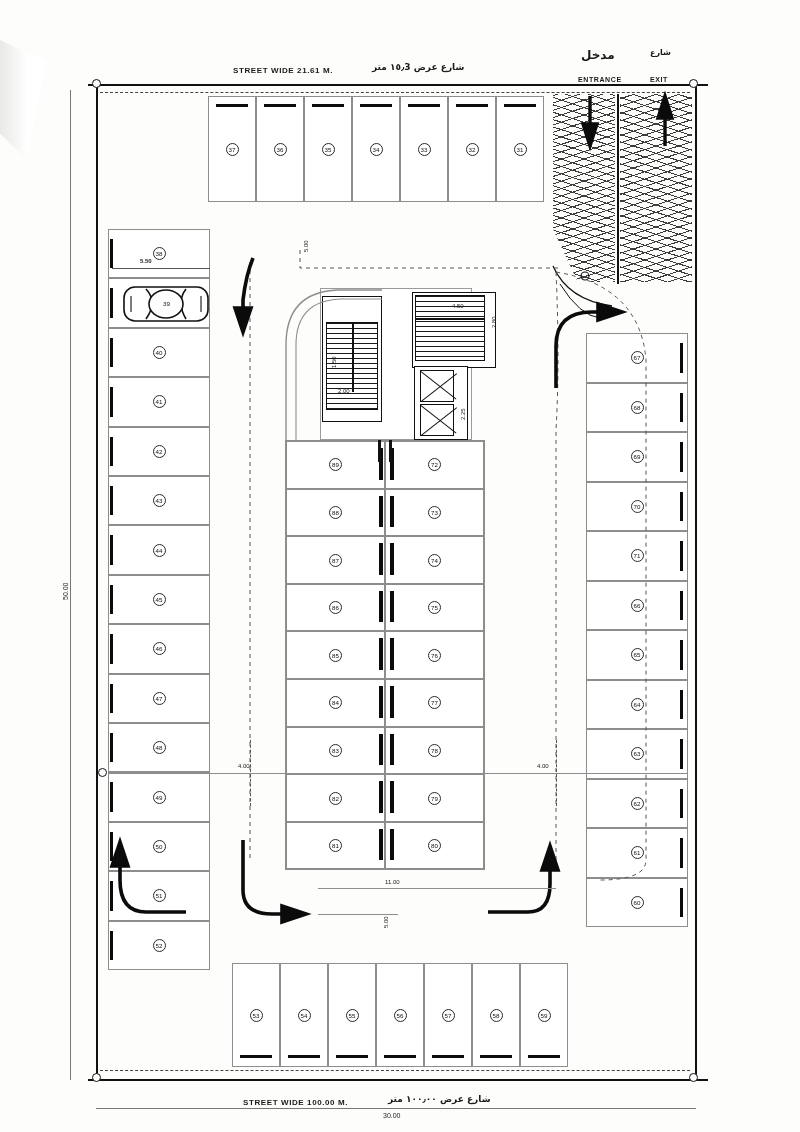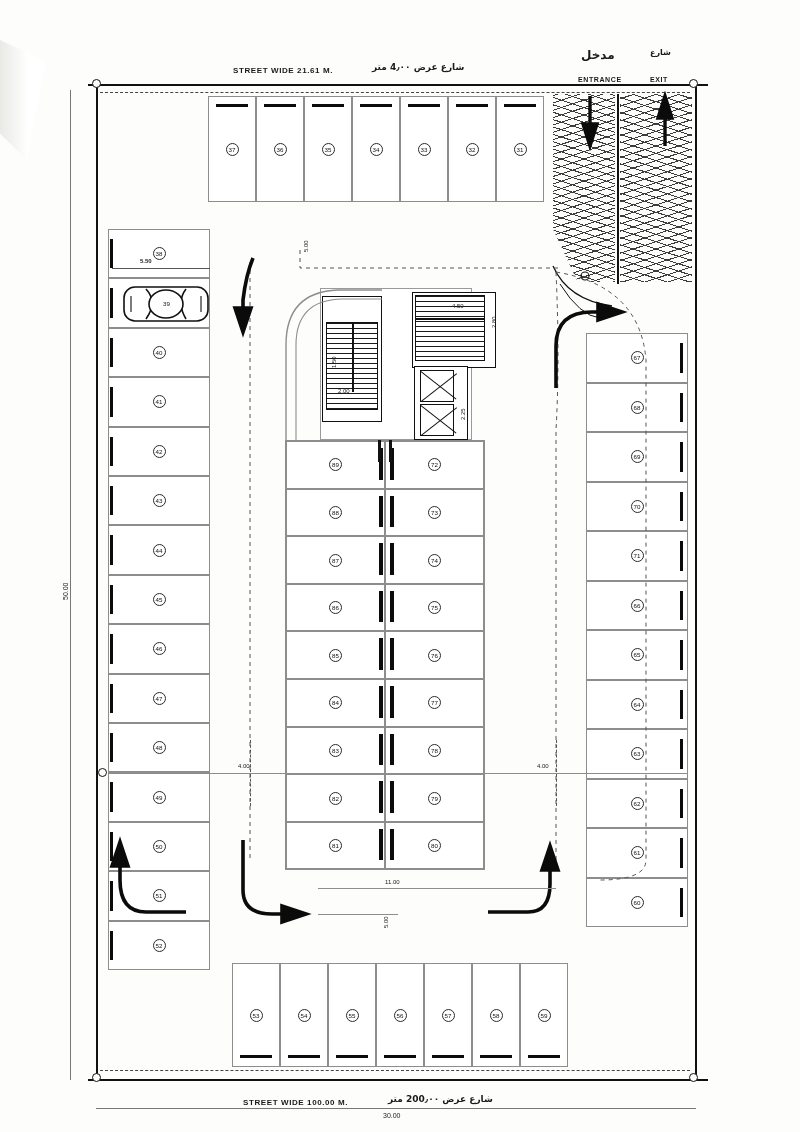--- a/index.html
+++ b/index.html
@@ -103,21 +103,21 @@
   svg.ov{position:absolute;left:0;top:0;width:800px;height:1132px;pointer-events:none;}
 </style>
 </head>
 <body>
 
 <div id="sheet">
 
   <div class="scan-edge" style="left:0;top:40px;width:46px;height:120px;clip-path:polygon(0 0,100% 18%,58% 100%,0 78%);"></div>
 
   <div class="lbl bold" style="left:233px;top:66px;font-size:8px;">STREET WIDE  21.61  M.</div>
-  <div class="lbl ar" style="left:372px;top:62px;">شارع عرض 4٫٠٠ متر</div>
+  <div class="lbl ar" style="left:372px;top:62px;">شارع عرض ١٥٫3 متر</div>
 
   <div class="lbl ar" style="left:581px;top:48px;font-size:12px;">مدخل</div>
   <div class="lbl bold" style="left:578px;top:76px;font-size:7px;">ENTRANCE</div>
   <div class="lbl ar" style="left:650px;top:48px;font-size:8px;">شارع</div>
   <div class="lbl bold" style="left:650px;top:76px;font-size:7px;">EXIT</div>
 
   <div class="wall" style="left:88px;top:84px;width:620px;height:2.4px;"></div>
   <div class="wall" style="left:88px;top:1079px;width:620px;height:2.4px;"></div>
   <div class="wall" style="left:96px;top:84px;width:2px;height:997px;"></div>
   <div class="wall" style="left:695px;top:84px;width:2px;height:997px;"></div>
@@ -439,15 +439,15 @@
 
   <div class="dim vert" style="left:383px;top:928px;">5.00</div>
   <div class="thinline" style="left:318px;top:914px;width:80px;height:1px;background:#8d8d8d;"></div>
 
   <div class="dim vert" style="left:303px;top:252px;">5.00</div>
 
   <div class="dim" style="left:140px;top:258px;font-weight:bold;">5.50</div>
   <div class="thinline" style="left:112px;top:268px;width:98px;height:1px;background:#555;"></div>
 
   <div class="lbl bold" style="left:243px;top:1098px;font-size:8px;">STREET WIDE  100.00  M.</div>
-  <div class="lbl ar" style="left:388px;top:1094px;">شارع عرض 200٫٠٠ متر</div>
+  <div class="lbl ar" style="left:388px;top:1094px;">شارع عرض ١٠٠٫٠٠ متر</div>
 
 </div>
 
 </body></html>

